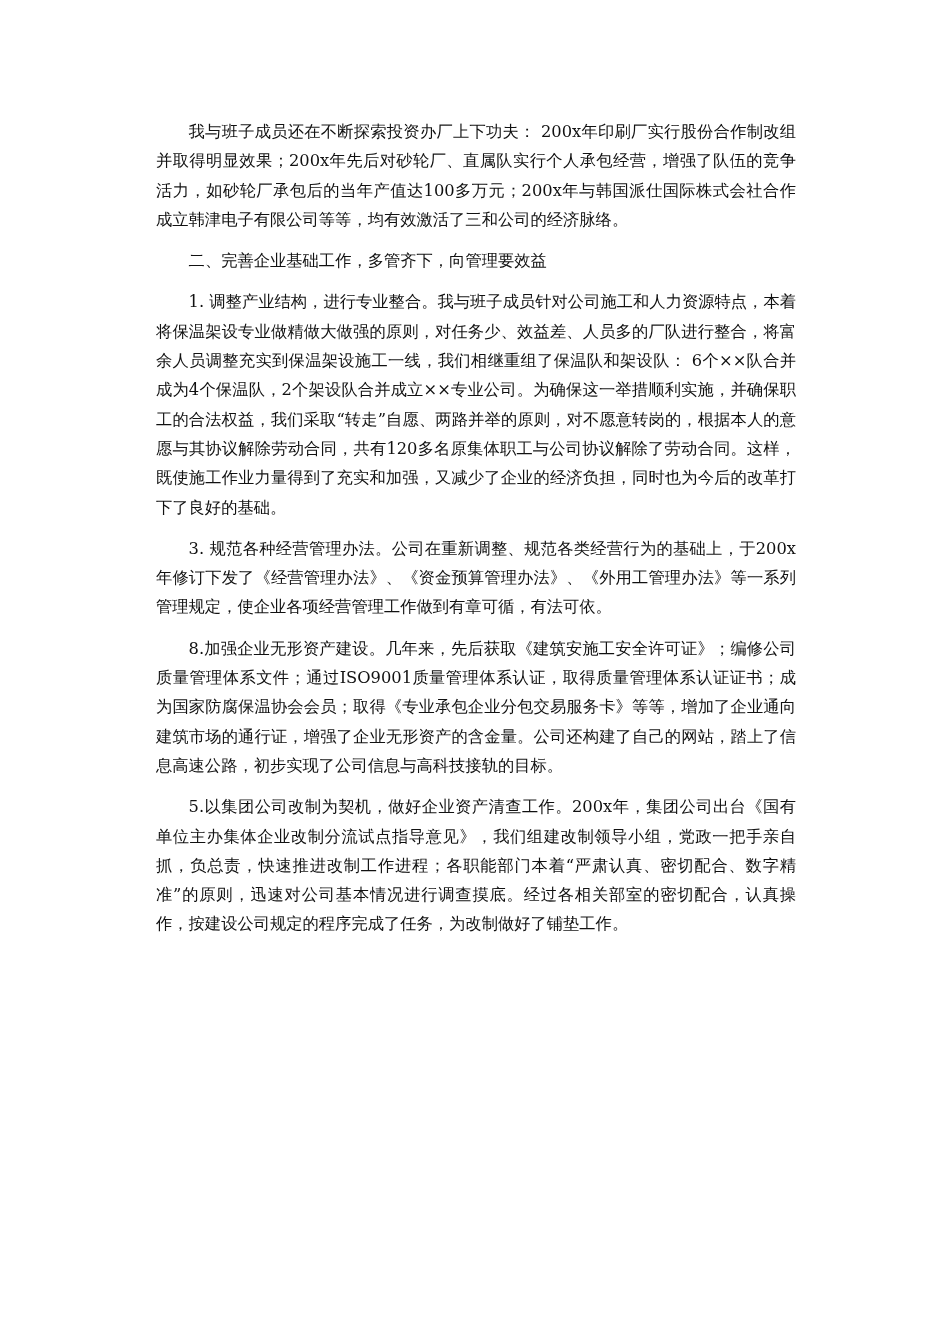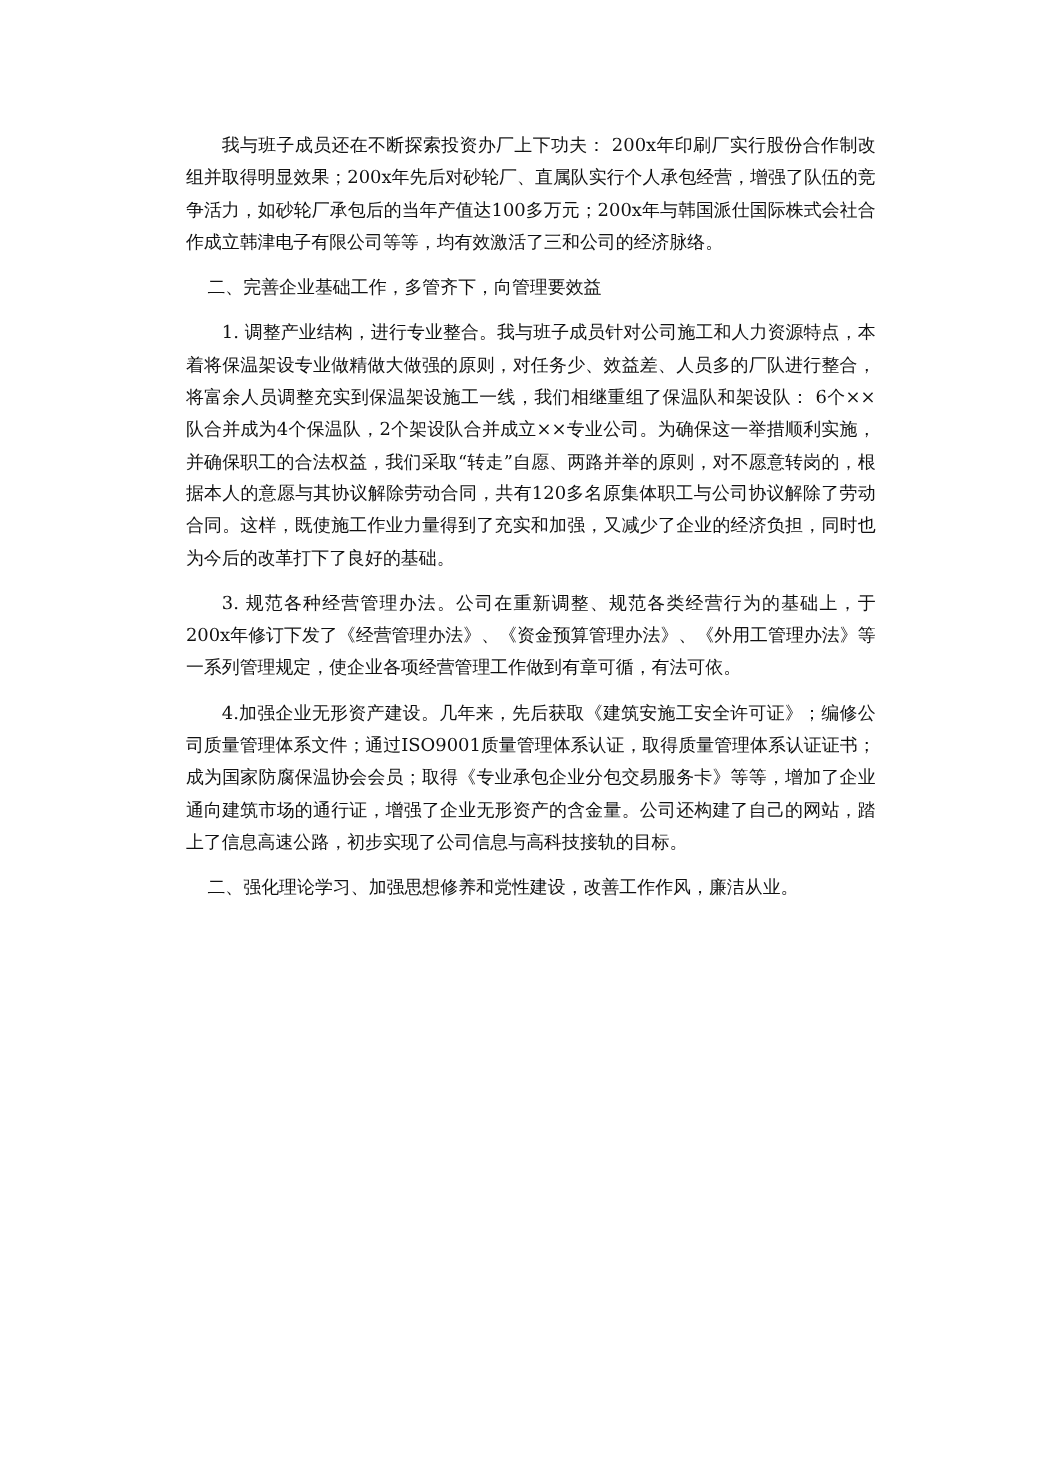--- a/index.html
+++ b/index.html
@@ -8,26 +8,26 @@
     position: absolute;
     left: 156px;
     top: 117px;
     width: 640px;
     font-family: "DejaVu Serif", "Liberation Serif", serif;
     font-size: 16.3px;
     line-height: 29.3px;
     color: #111111;
     text-align: justify;
   }
-  .para { margin: 0 0 12px 13px; text-indent: 2em; }
+  .para { margin: 0 0 12px 0; text-indent: 2em; }
   .heading { margin: 0 0 12px 0; text-indent: 2em; font-family: Liberation Serif, serif; }
 </style>
 </head>
 <body>
 
 <div class="page">
   <p class="para">我与班子成员还在不断探索投资办厂上下功夫： 200x年印刷厂实行股份合作制改组并取得明显效果；200x年先后对砂轮厂、直属队实行个人承包经营，增强了队伍的竞争活力，如砂轮厂承包后的当年产值达100多万元；200x年与韩国派仕国际株式会社合作成立韩津电子有限公司等等，均有效激活了三和公司的经济脉络。</p>
   <p class="heading">二、完善企业基础工作，多管齐下，向管理要效益</p>
   <p class="para">1. 调整产业结构，进行专业整合。我与班子成员针对公司施工和人力资源特点，本着将保温架设专业做精做大做强的原则，对任务少、效益差、人员多的厂队进行整合，将富余人员调整充实到保温架设施工一线，我们相继重组了保温队和架设队： 6个××队合并成为4个保温队，2个架设队合并成立××专业公司。为确保这一举措顺利实施，并确保职工的合法权益，我们采取“转走”自愿、两路并举的原则，对不愿意转岗的，根据本人的意愿与其协议解除劳动合同，共有120多名原集体职工与公司协议解除了劳动合同。这样，既使施工作业力量得到了充实和加强，又减少了企业的经济负担，同时也为今后的改革打下了良好的基础。</p>
   <p class="para">3. 规范各种经营管理办法。公司在重新调整、规范各类经营行为的基础上，于200x年修订下发了《经营管理办法》、《资金预算管理办法》、《外用工管理办法》等一系列管理规定，使企业各项经营管理工作做到有章可循，有法可依。</p>
-  <p class="para">4.加强企业无形资产建设。几年来，先后获取《建筑安施工安全许可证》；编修公司质量管理体系文件；通过ISO9001质量管理体系认证，取得质量管理体系认证证书；成为国家防腐保温协会会员；取得《专业承包企业分包交易服务卡》等等，增加了企业通向建筑市场的通行证，增强了企业无形资产的含金量。公司还构建了自己的网站，踏上了信息高速公路，初步实现了公司信息与高科技接轨的目标。</p>
-  <p class="heading">二、强化理论学习、加强思想修养和党性建设，改善工作作风，廉洁从业。</p>
+  <p class="para">8.加强企业无形资产建设。几年来，先后获取《建筑安施工安全许可证》；编修公司质量管理体系文件；通过ISO9001质量管理体系认证，取得质量管理体系认证证书；成为国家防腐保温协会会员；取得《专业承包企业分包交易服务卡》等等，增加了企业通向建筑市场的通行证，增强了企业无形资产的含金量。公司还构建了自己的网站，踏上了信息高速公路，初步实现了公司信息与高科技接轨的目标。</p>
+  <p class="para">5.以集团公司改制为契机，做好企业资产清查工作。200x年，集团公司出台《国有单位主办集体企业改制分流试点指导意见》，我们组建改制领导小组，党政一把手亲自抓，负总责，快速推进改制工作进程；各职能部门本着“严肃认真、密切配合、数字精准”的原则，迅速对公司基本情况进行调查摸底。经过各相关部室的密切配合，认真操作，按建设公司规定的程序完成了任务，为改制做好了铺垫工作。</p>
 </div>
 
 </body></html>

